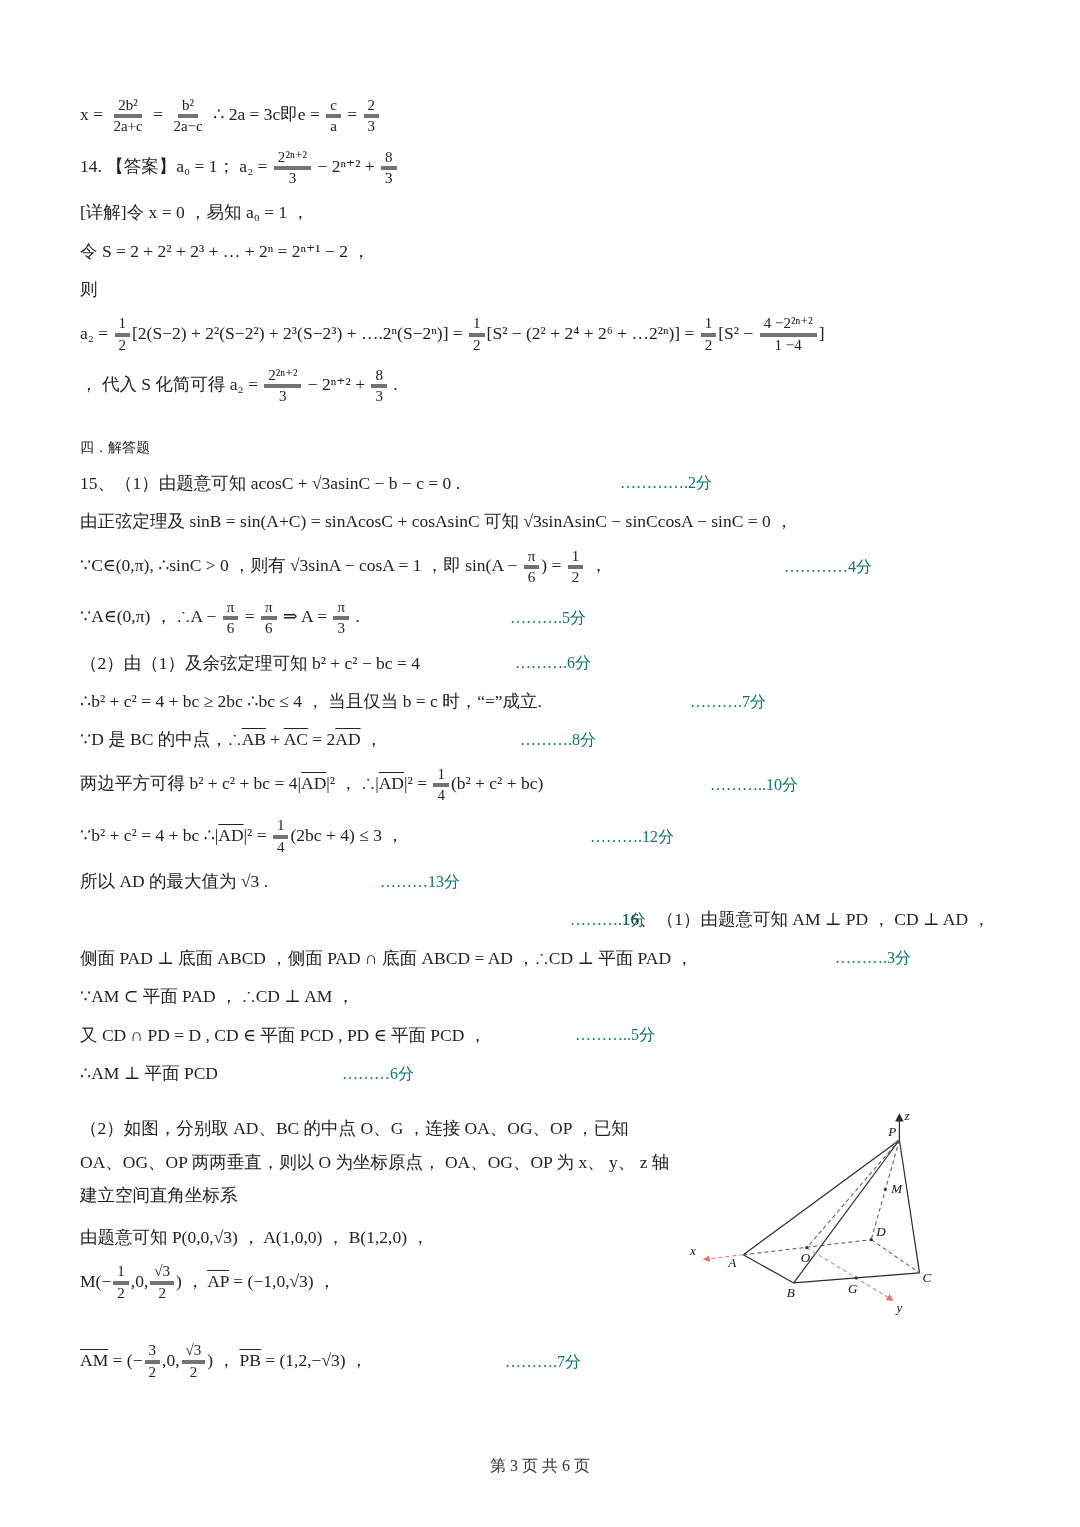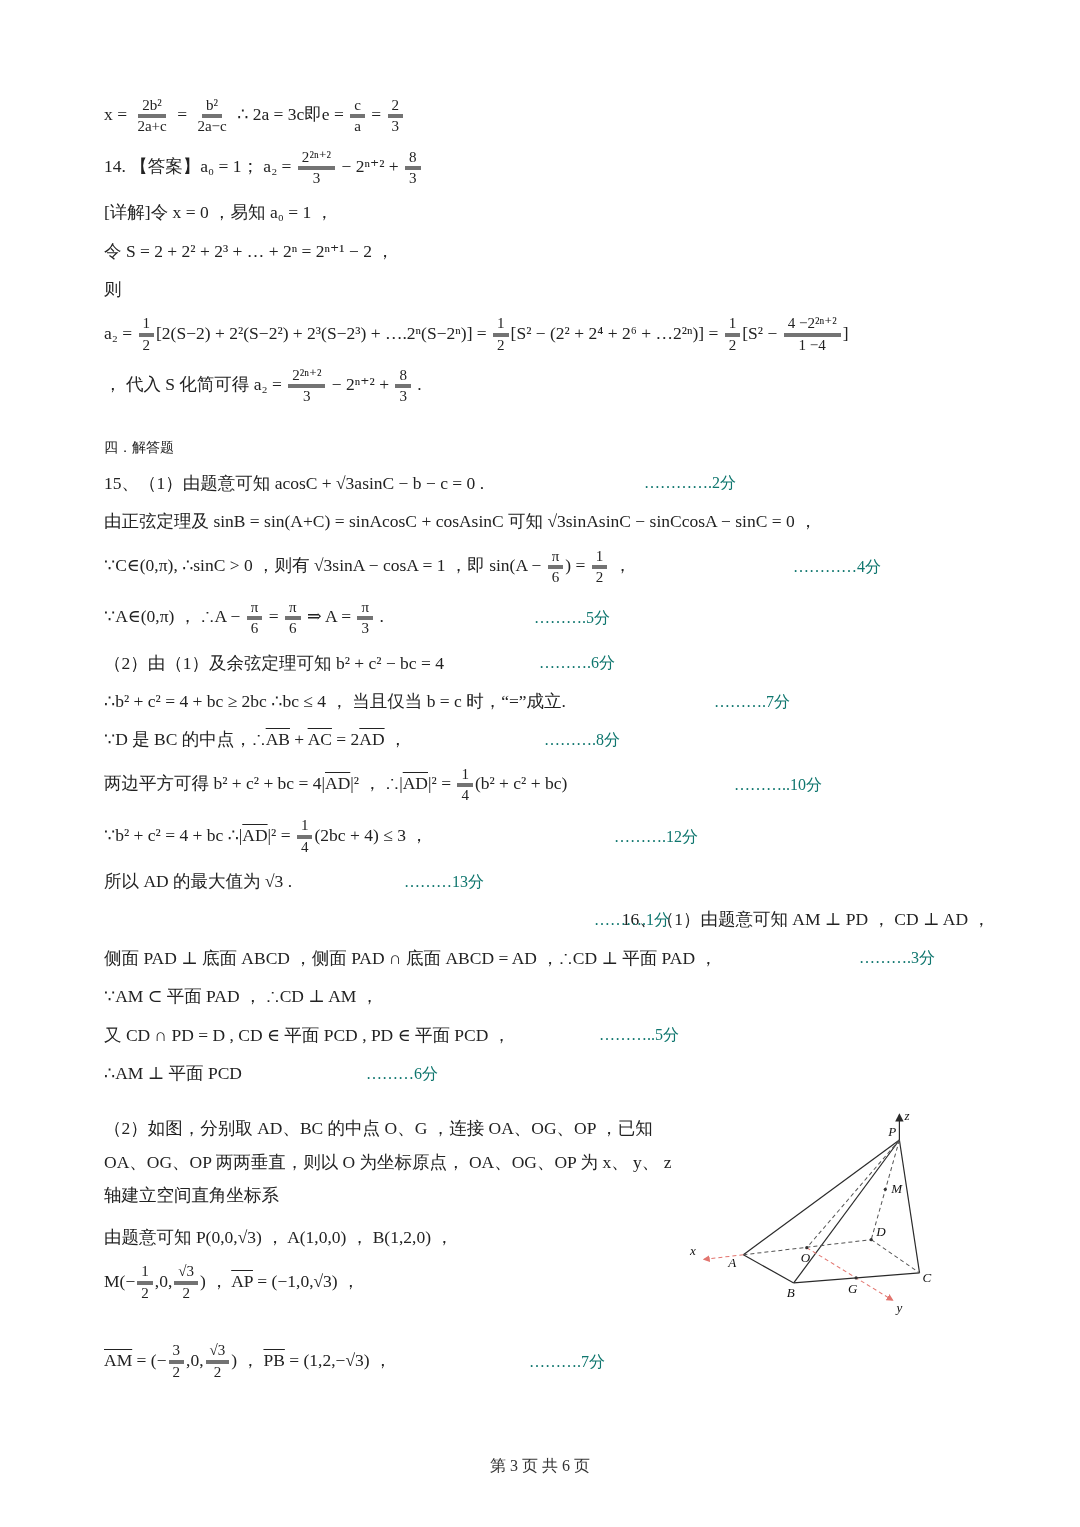--- a/index.html
+++ b/index.html
@@ -2,21 +2,21 @@
 <html><head>
 <meta charset="utf-8">
 <style>
   *{box-sizing:border-box;}
   html,body{margin:0;padding:0;background:#e9e9e9;}
   .page{
     position:relative;
     width:1080px;height:1527px;
     margin:0 auto;
     background:#ffffff;
-    padding:84px 90px 0 104px;
+    padding:84px 90px 0 80px;
     font-family:"Liberation Serif","DejaVu Serif",serif;
     color:#222;
     overflow:hidden;
   }
   .line{
     position:relative;
     font-size:17.5px;
     line-height:1.45;
     margin:13px 0;
     white-space:nowrap;
@@ -132,21 +132,21 @@
   </div>
 
   <div class="line">
     <span>∵C∈(0,π), ∴sinC &gt; 0 ，则有 √3sinA − cosA = 1 ，即 sin(A − <span class="frac">
           <span class="fn">π</span>
           <span class="fd">6</span>
         </span>) = <span class="frac">
           <span class="fn">1</span>
           <span class="fd">2</span>
         </span> ，</span>
-    <span class="score" style="left:689px">…………4分</span>
+    <span class="score" style="left:704px">…………4分</span>
   </div>
 
   <div class="line">
     <span>∵A∈(0,π) ， ∴A − <span class="frac">
           <span class="fn">π</span>
           <span class="fd">6</span>
         </span> = <span class="frac">
           <span class="fn">π</span>
           <span class="fd">6</span>
         </span> ⇒ A = <span class="frac">

